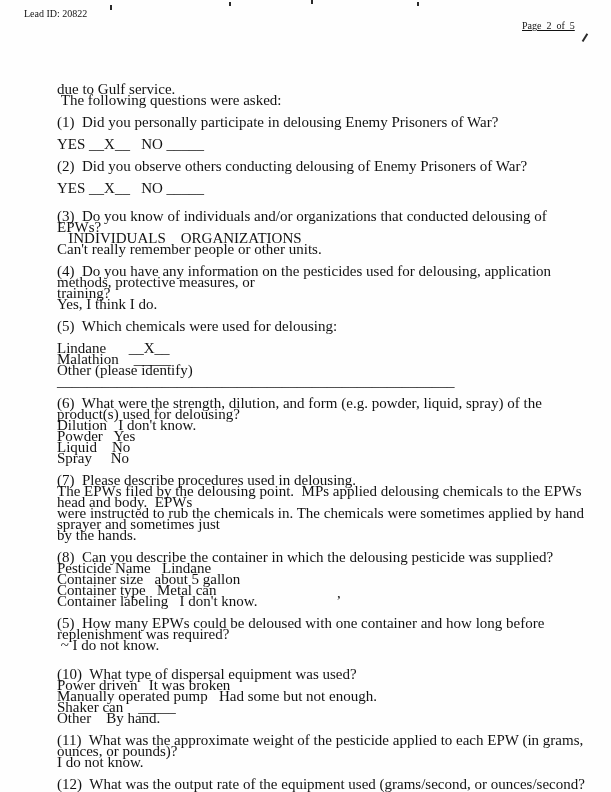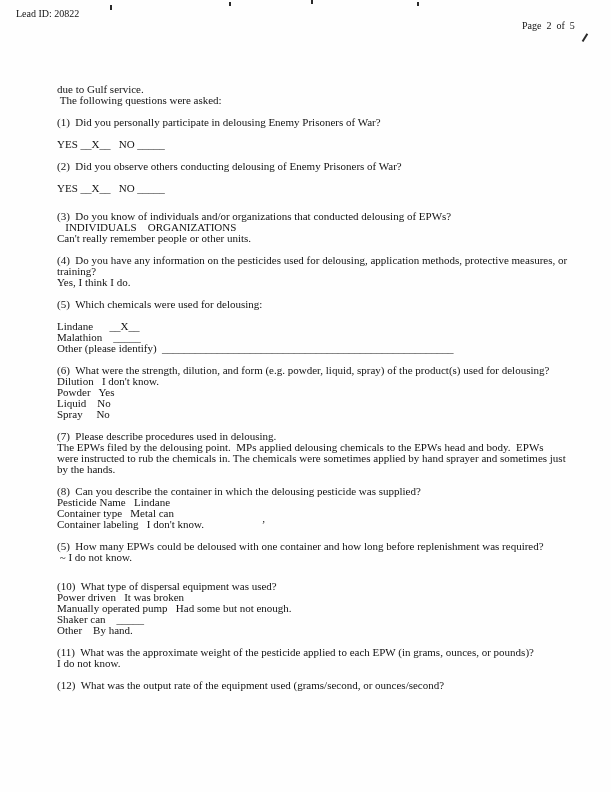--- a/index.html
+++ b/index.html
@@ -11,39 +11,40 @@
     position: relative;
     width: 611px;
     height: 792px;
     background: #fefefe;
     font-family: "Liberation Serif", serif;
     color: #121212;
     overflow: hidden;
   }
   .header-left {
     position: absolute;
-    left: 16px;
+    left: 24px;
     top: 8px;
     font-size: 10px;
     white-space: pre;
     text-align: center;
   }
   .header-right {
     position: absolute;
     left: 522px;
     top: 20px;
     font-size: 10px;
     white-space: pre;
+    text-decoration: underline;
   }
   .doc-body {
     position: absolute;
     left: 57px;
     top: 84px;
     width: 528px;
-    font-size: 11px;
+    font-size: 15px;
     line-height: 11px;
   }
   .line {
     white-space: pre-wrap;
     min-height: 11px;
   }
   .scan-mark {
     position: absolute;
     background: #2a2a2a;
   }
@@ -93,20 +94,21 @@
       <div class="line">Dilution   I don't know.</div>
       <div class="line">Powder   Yes</div>
       <div class="line">Liquid    No</div>
       <div class="line">Spray     No</div>
       <div class="line" style="margin-top: 11px;">(7)  Please describe procedures used in delousing.</div>
       <div class="line">The EPWs filed by the delousing point.  MPs applied delousing chemicals to the EPWs head and body.  EPWs</div>
       <div class="line">were instructed to rub the chemicals in. The chemicals were sometimes applied by hand sprayer and sometimes just</div>
       <div class="line">by the hands.</div>
       <div class="line" style="margin-top: 11px;">(8)  Can you describe the container in which the delousing pesticide was supplied?</div>
       <div class="line">Pesticide Name   Lindane</div>
+      <div class="line">Container size   about 5 gallon</div>
       <div class="line">Container type   Metal can</div>
       <div class="line">Container labeling   I don't know.                     ’</div>
       <div class="line" style="margin-top: 11px;">(5)  How many EPWs could be deloused with one container and how long before replenishment was required?</div>
       <div class="line"> ~ I do not know.</div>
       <div class="line" style="margin-top: 18px;">(10)  What type of dispersal equipment was used?</div>
       <div class="line">Power driven   It was broken</div>
       <div class="line">Manually operated pump   Had some but not enough.</div>
       <div class="line">Shaker can    _____</div>
       <div class="line">Other    By hand.</div>
       <div class="line" style="margin-top: 11px;">(11)  What was the approximate weight of the pesticide applied to each EPW (in grams, ounces, or pounds)?</div>

